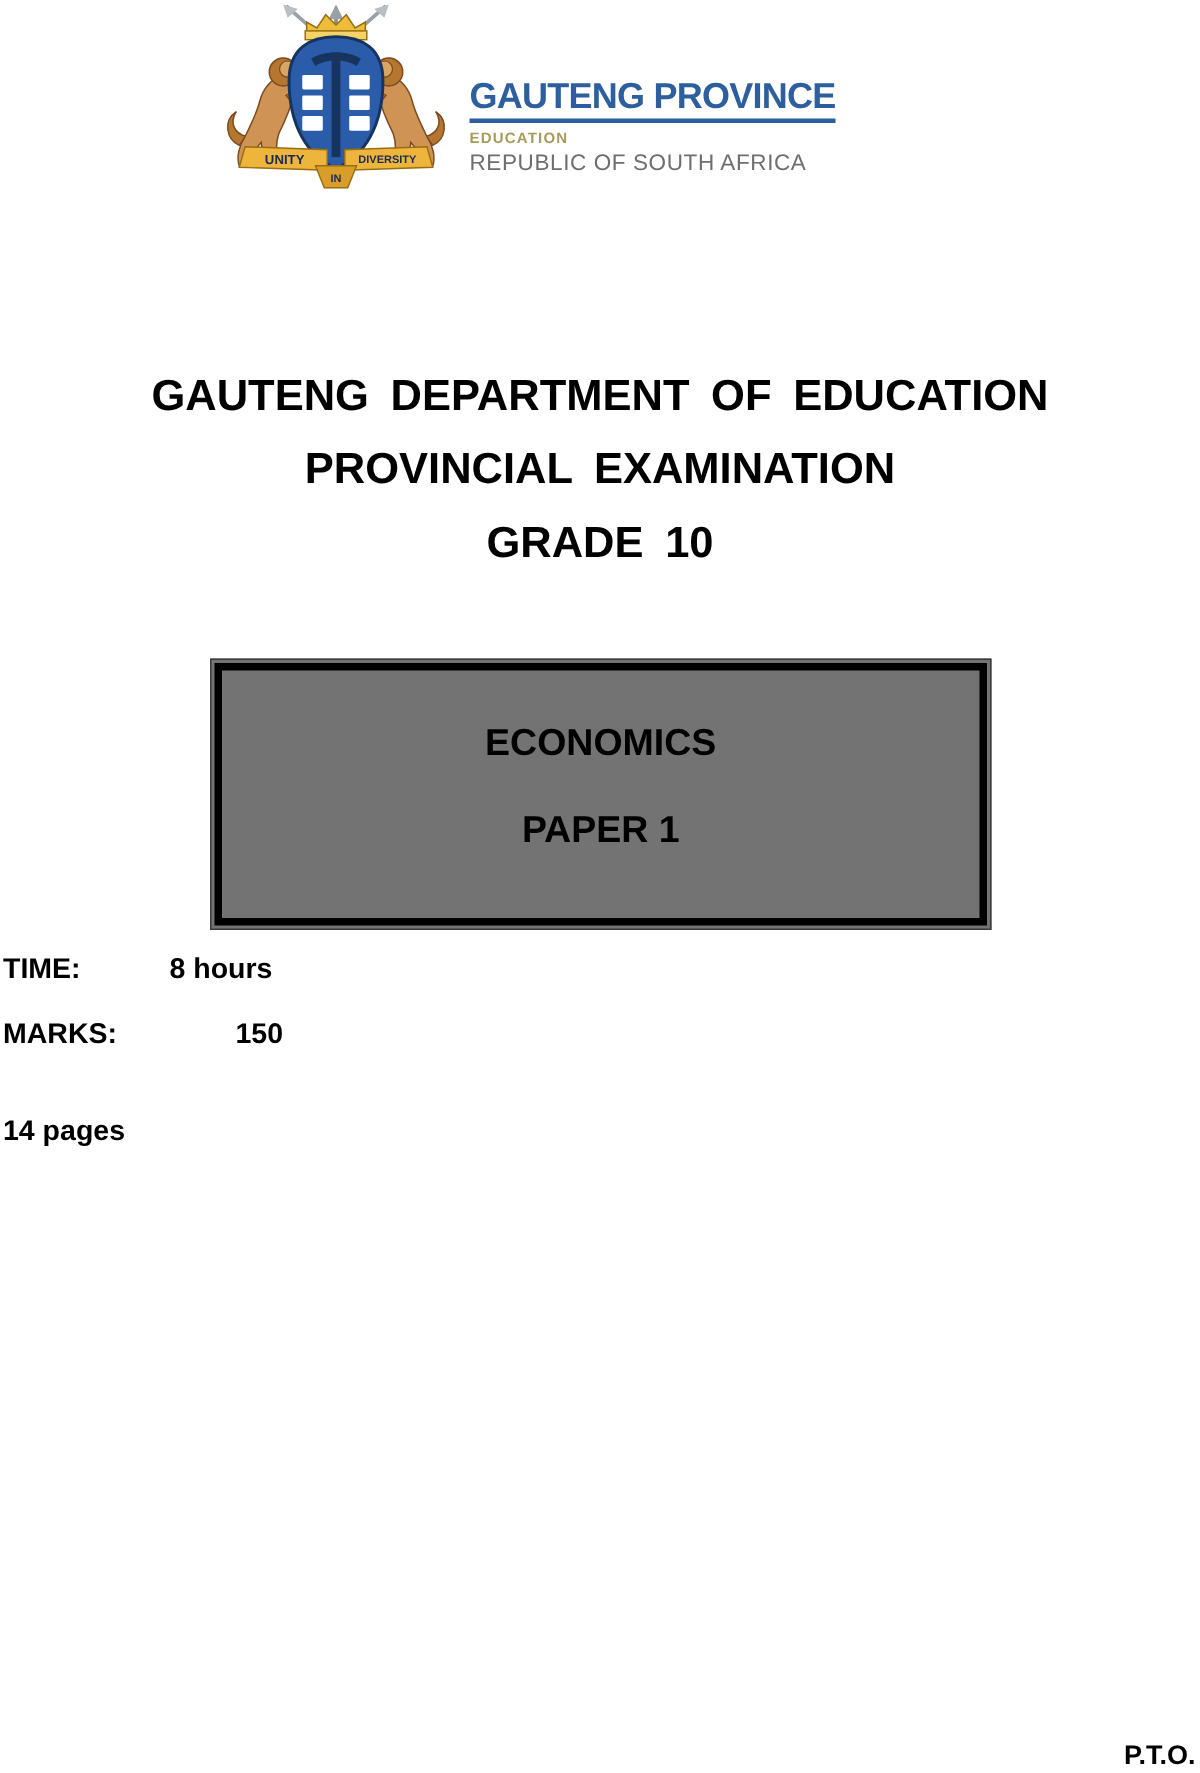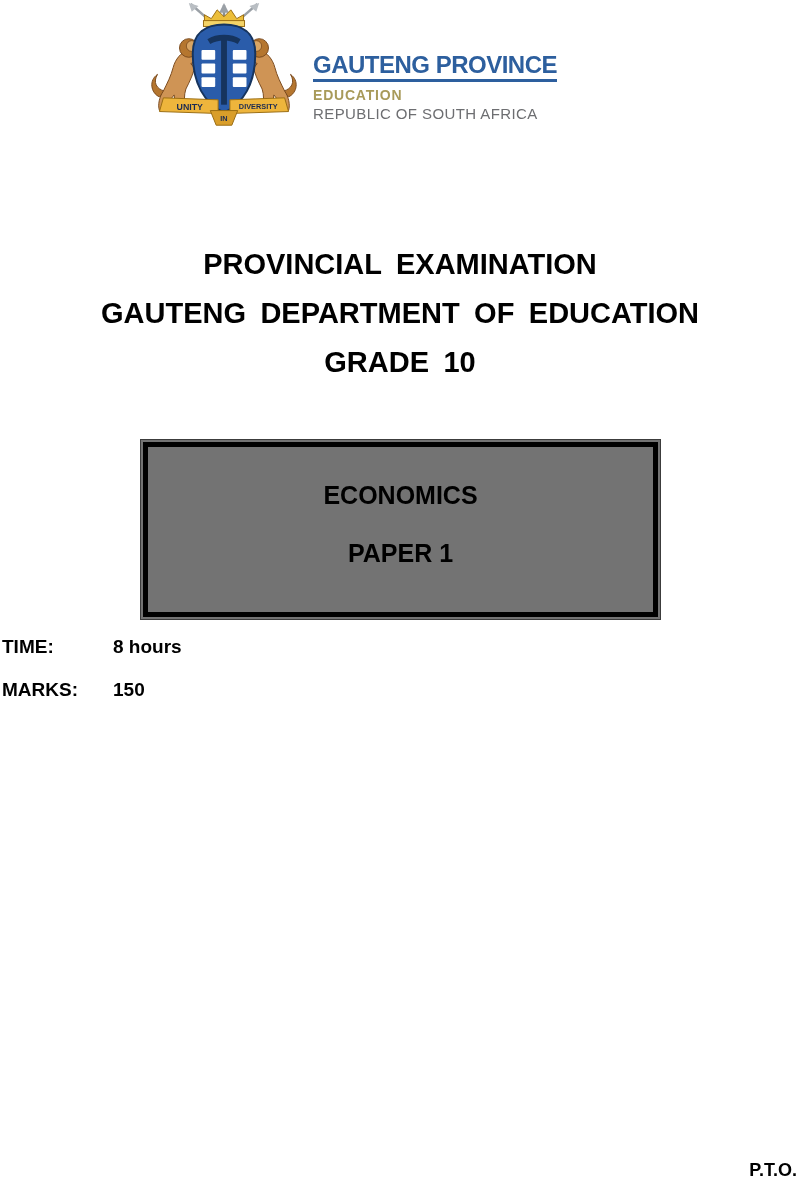--- a/index.html
+++ b/index.html
@@ -31,21 +31,21 @@
     font-size: 24px;
     font-weight: bold;
     letter-spacing: -0.5px;
     color: #2d5f9e;
     border-bottom: 3px solid #2d5f9e;
     padding-bottom: 2px;
     line-height: 1.05;
   }
   .logo-sub {
     margin-top: 5px;
-    font-size: 14px;
+    font-size: 10px;
     font-weight: bold;
     letter-spacing: 0.8px;
     color: #a89a5a;
   }
   .logo-country {
     margin-top: 2px;
     font-size: 15px;
     letter-spacing: 0.4px;
     color: #6d6e71;
   }
@@ -99,21 +99,21 @@
   
   .details {
     position: absolute;
     left: 2px;
     top: 636px;
     font-size: 19px;
     font-weight: bold;
     line-height: 22px;
   }
   .detail-row { display: flex; }
-  .detail-row + .detail-row { margin-top: 21px; }
+  .detail-row + .detail-row { margin-top: 21px; gap: 44px; }
   .detail-label { width: 111px; }
   .pages-line { margin-top: 43px; font-size: 19px; font-weight: bold; line-height: 22px; }
 
   
   .pto {
     position: absolute;
     right: 3px;
     top: 1160px;
     font-size: 18px;
     font-weight: bold;
@@ -177,38 +177,39 @@
     </svg>
 
     <div class="logo-text">
       <div class="logo-title">GAUTENG PROVINCE</div>
       <div class="logo-sub">EDUCATION</div>
       <div class="logo-country">REPUBLIC OF SOUTH AFRICA</div>
     </div>
   </div>
 
   <div class="headings">
+    <div class="heading-line">GAUTENG DEPARTMENT OF EDUCATION</div>
     <div class="heading-line">PROVINCIAL EXAMINATION</div>
-    <div class="heading-line">GAUTENG DEPARTMENT OF EDUCATION</div>
     <div class="heading-line">GRADE 10</div>
   </div>
 
   <div class="subject-box-outer">
     <div class="subject-box-inner">
       <div class="subject-line">ECONOMICS</div>
       <div class="paper-line">PAPER 1</div>
     </div>
   </div>
 
   <div class="details">
     <div class="detail-row">
       <div class="detail-label">TIME:</div>
       <div class="detail-value">8 hours</div>
     </div>
     <div class="detail-row">
       <div class="detail-label">MARKS:</div>
       <div class="detail-value">150</div>
     </div>
+    <div class="pages-line">14 pages</div>
   </div>
 
   <div class="pto">P.T.O.</div>
 
 </div>
 
 </body></html>

